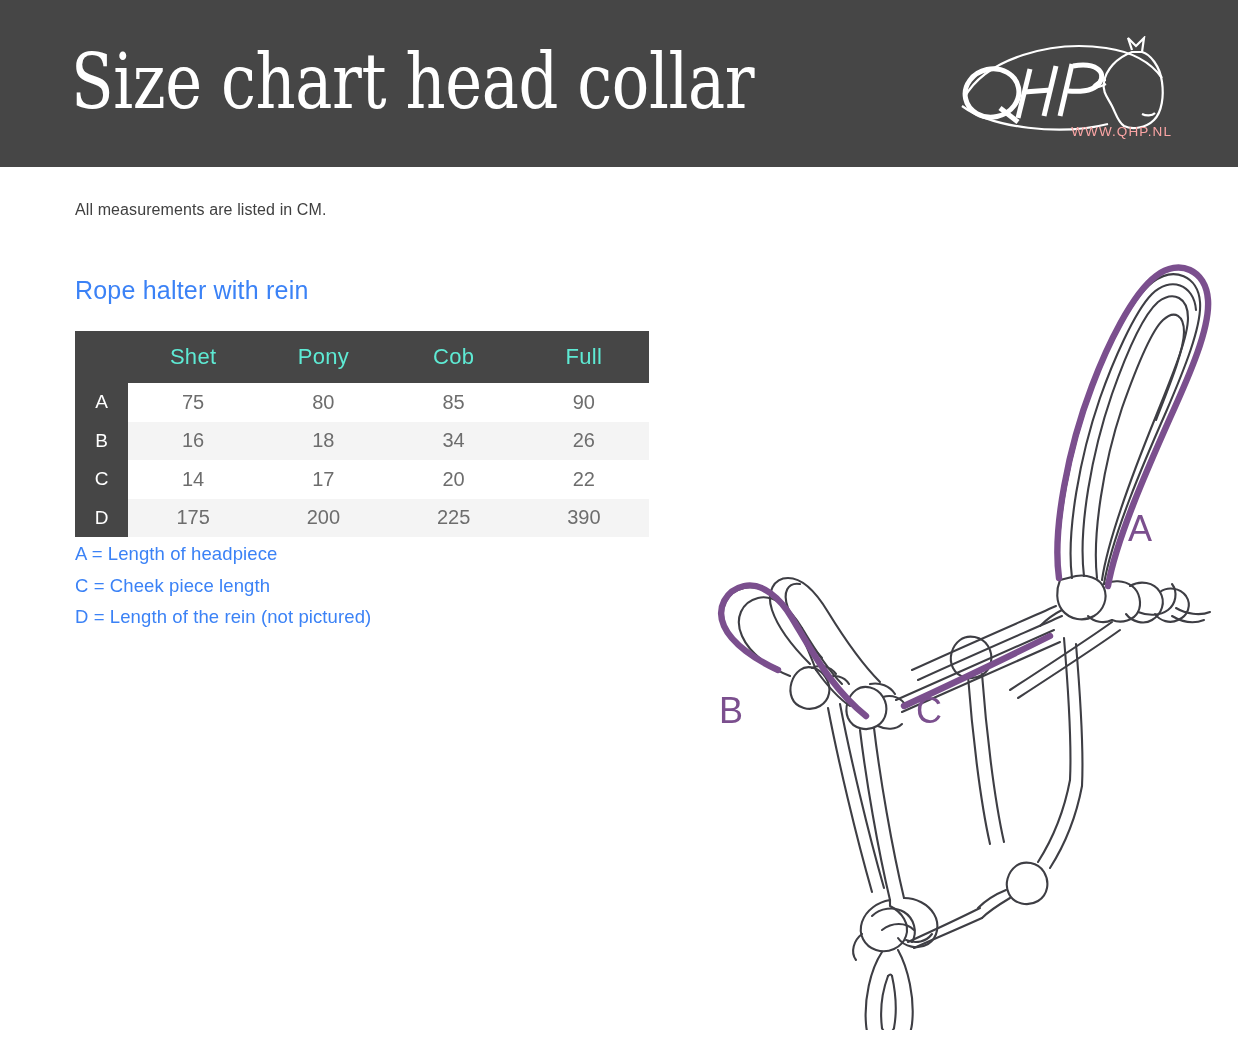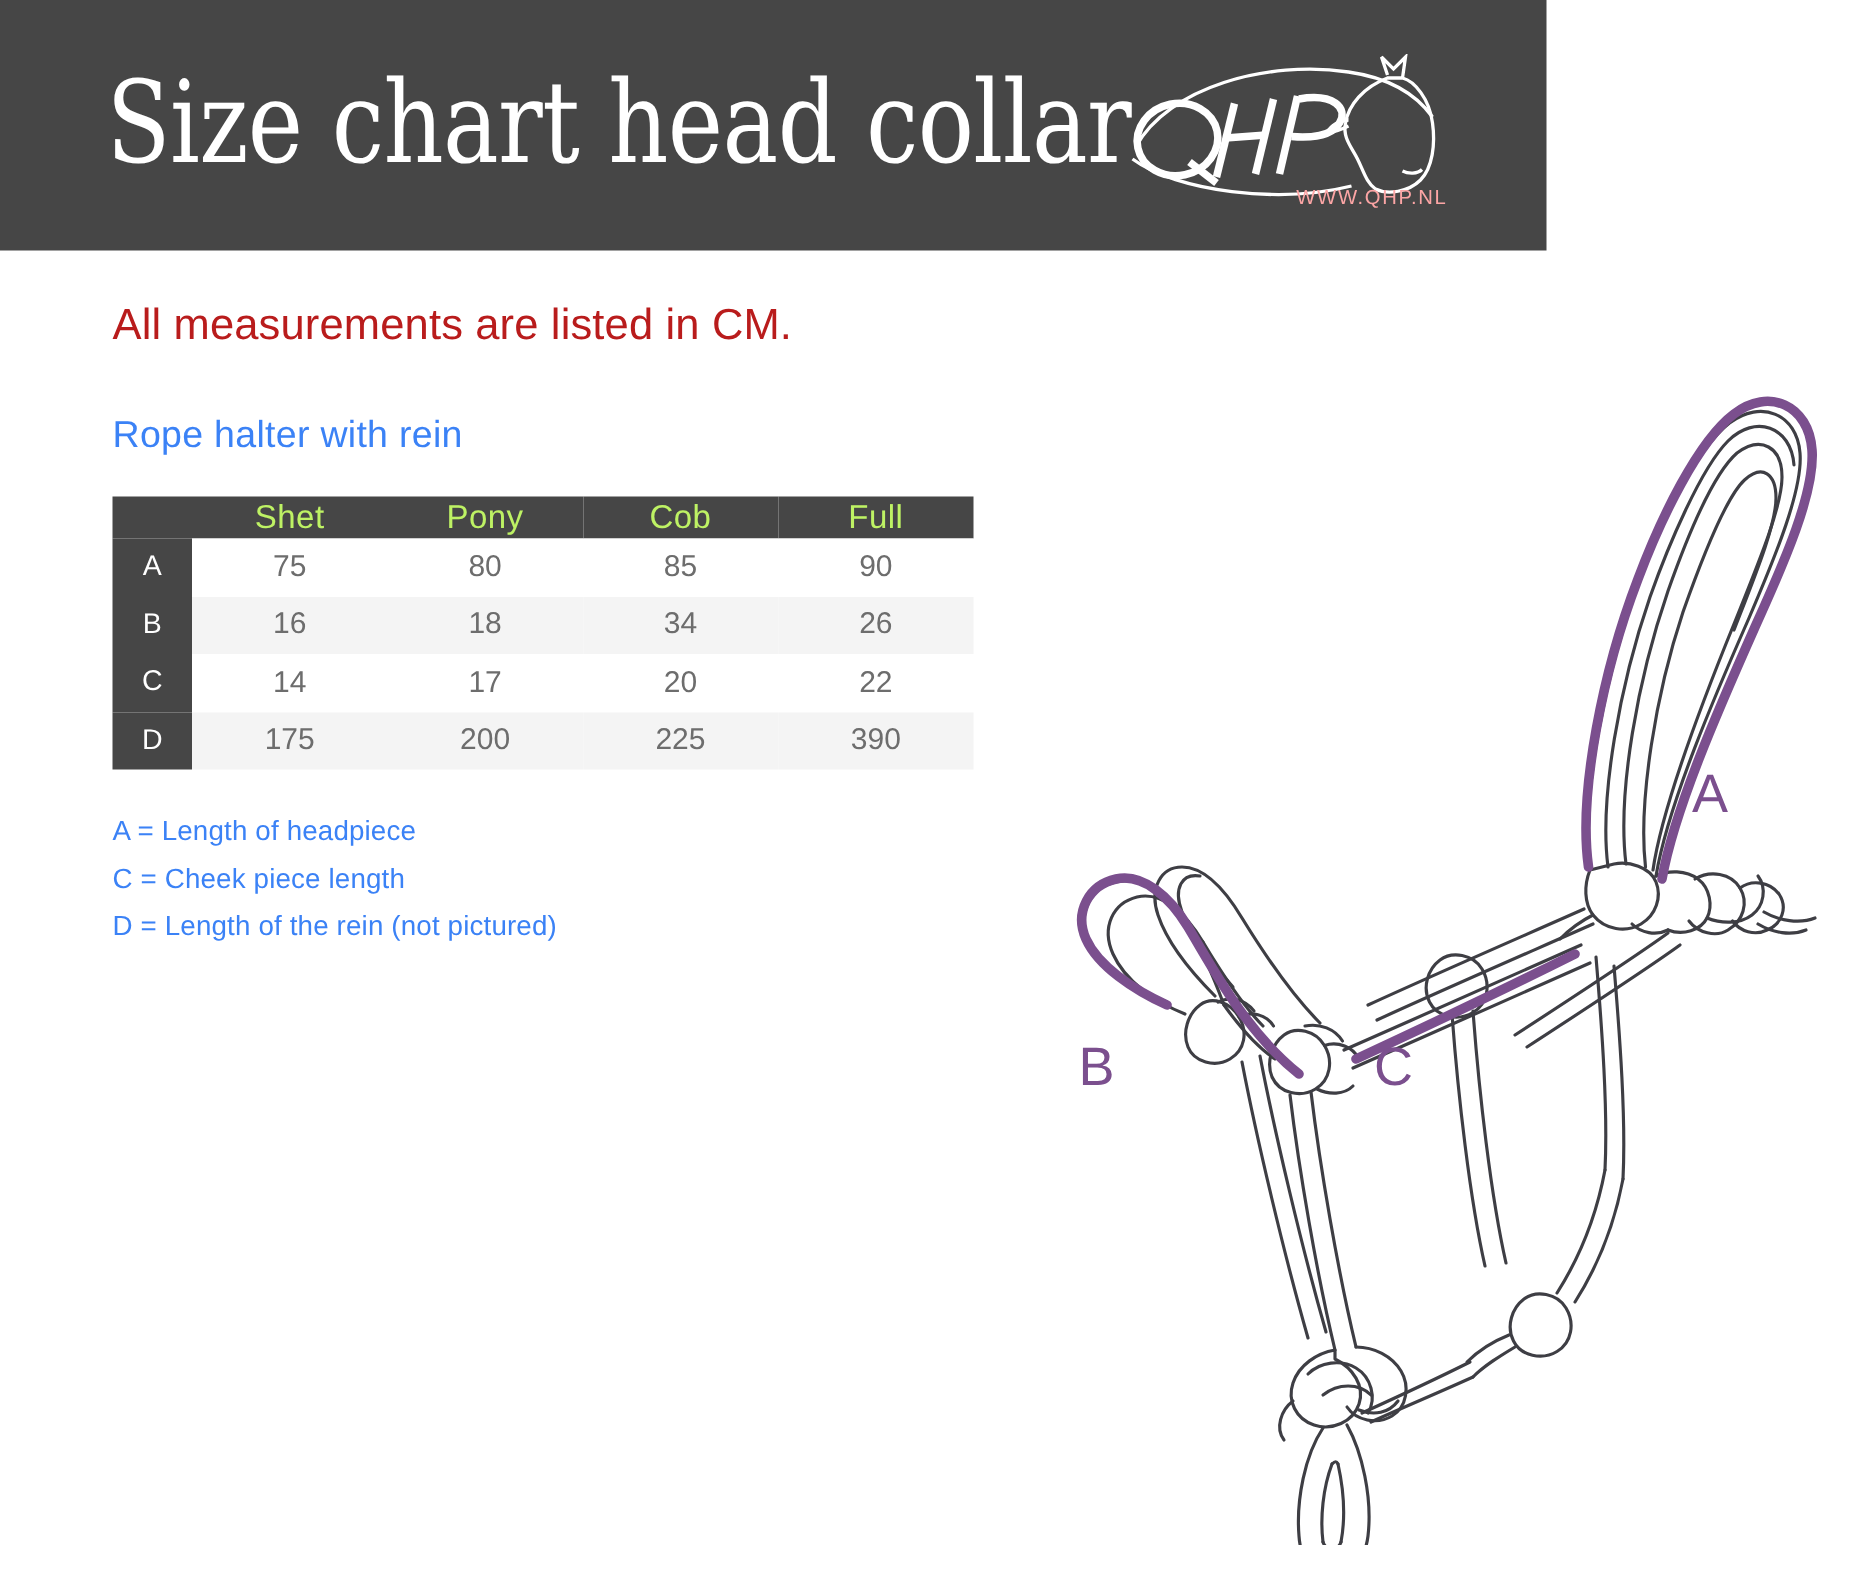--- a/index.html
+++ b/index.html
@@ -14,21 +14,21 @@
     position: relative;
     overflow: hidden;
     font-family: "Liberation Sans", sans-serif;
     color: #4a4a4a;
   }
 
   
   .header-bar {
     position: absolute;
     left: 0; top: 0;
-    width: 1031px;
+    width: 1238px;
     height: 167px;
     background: #464646;
   }
   .page-title {
     position: absolute;
     left: 71px;
     top: 34px;
     font-family: "DejaVu Serif", serif;
     font-size: 76px;
     line-height: 96px;
@@ -58,22 +58,22 @@
     color: #fca5a5;
     font-family: "Liberation Sans", sans-serif;
     white-space: nowrap;
   }
 
   
   .intro-text {
     position: absolute;
     left: 75px;
     top: 201px;
-    font-size: 29px;
-    color: #b91c1c;
+    font-size: 16px;
+    color: #404040;
     letter-spacing: 0.1px;
     white-space: nowrap;
   }
 
   
   .section-heading {
     position: absolute;
     left: 75px;
     top: 276px;
     font-size: 25px;
@@ -92,22 +92,22 @@
     table-layout: fixed;
   }
   .size-table th, .size-table td {
     padding: 0;
     margin: 0;
     text-align: center;
     font-weight: 400;
   }
   .size-table thead th {
     background: #464646;
-    color: #bef264;
-    height: 28px;
+    color: #5eead4;
+    height: 52px;
     font-size: 22px;
     letter-spacing: 0.3px;
     vertical-align: middle;
   }
   .size-table thead th.corner-cell {
     width: 53px;
     background: #464646;
   }
   .size-table tbody th.row-label {
     background: #464646;

